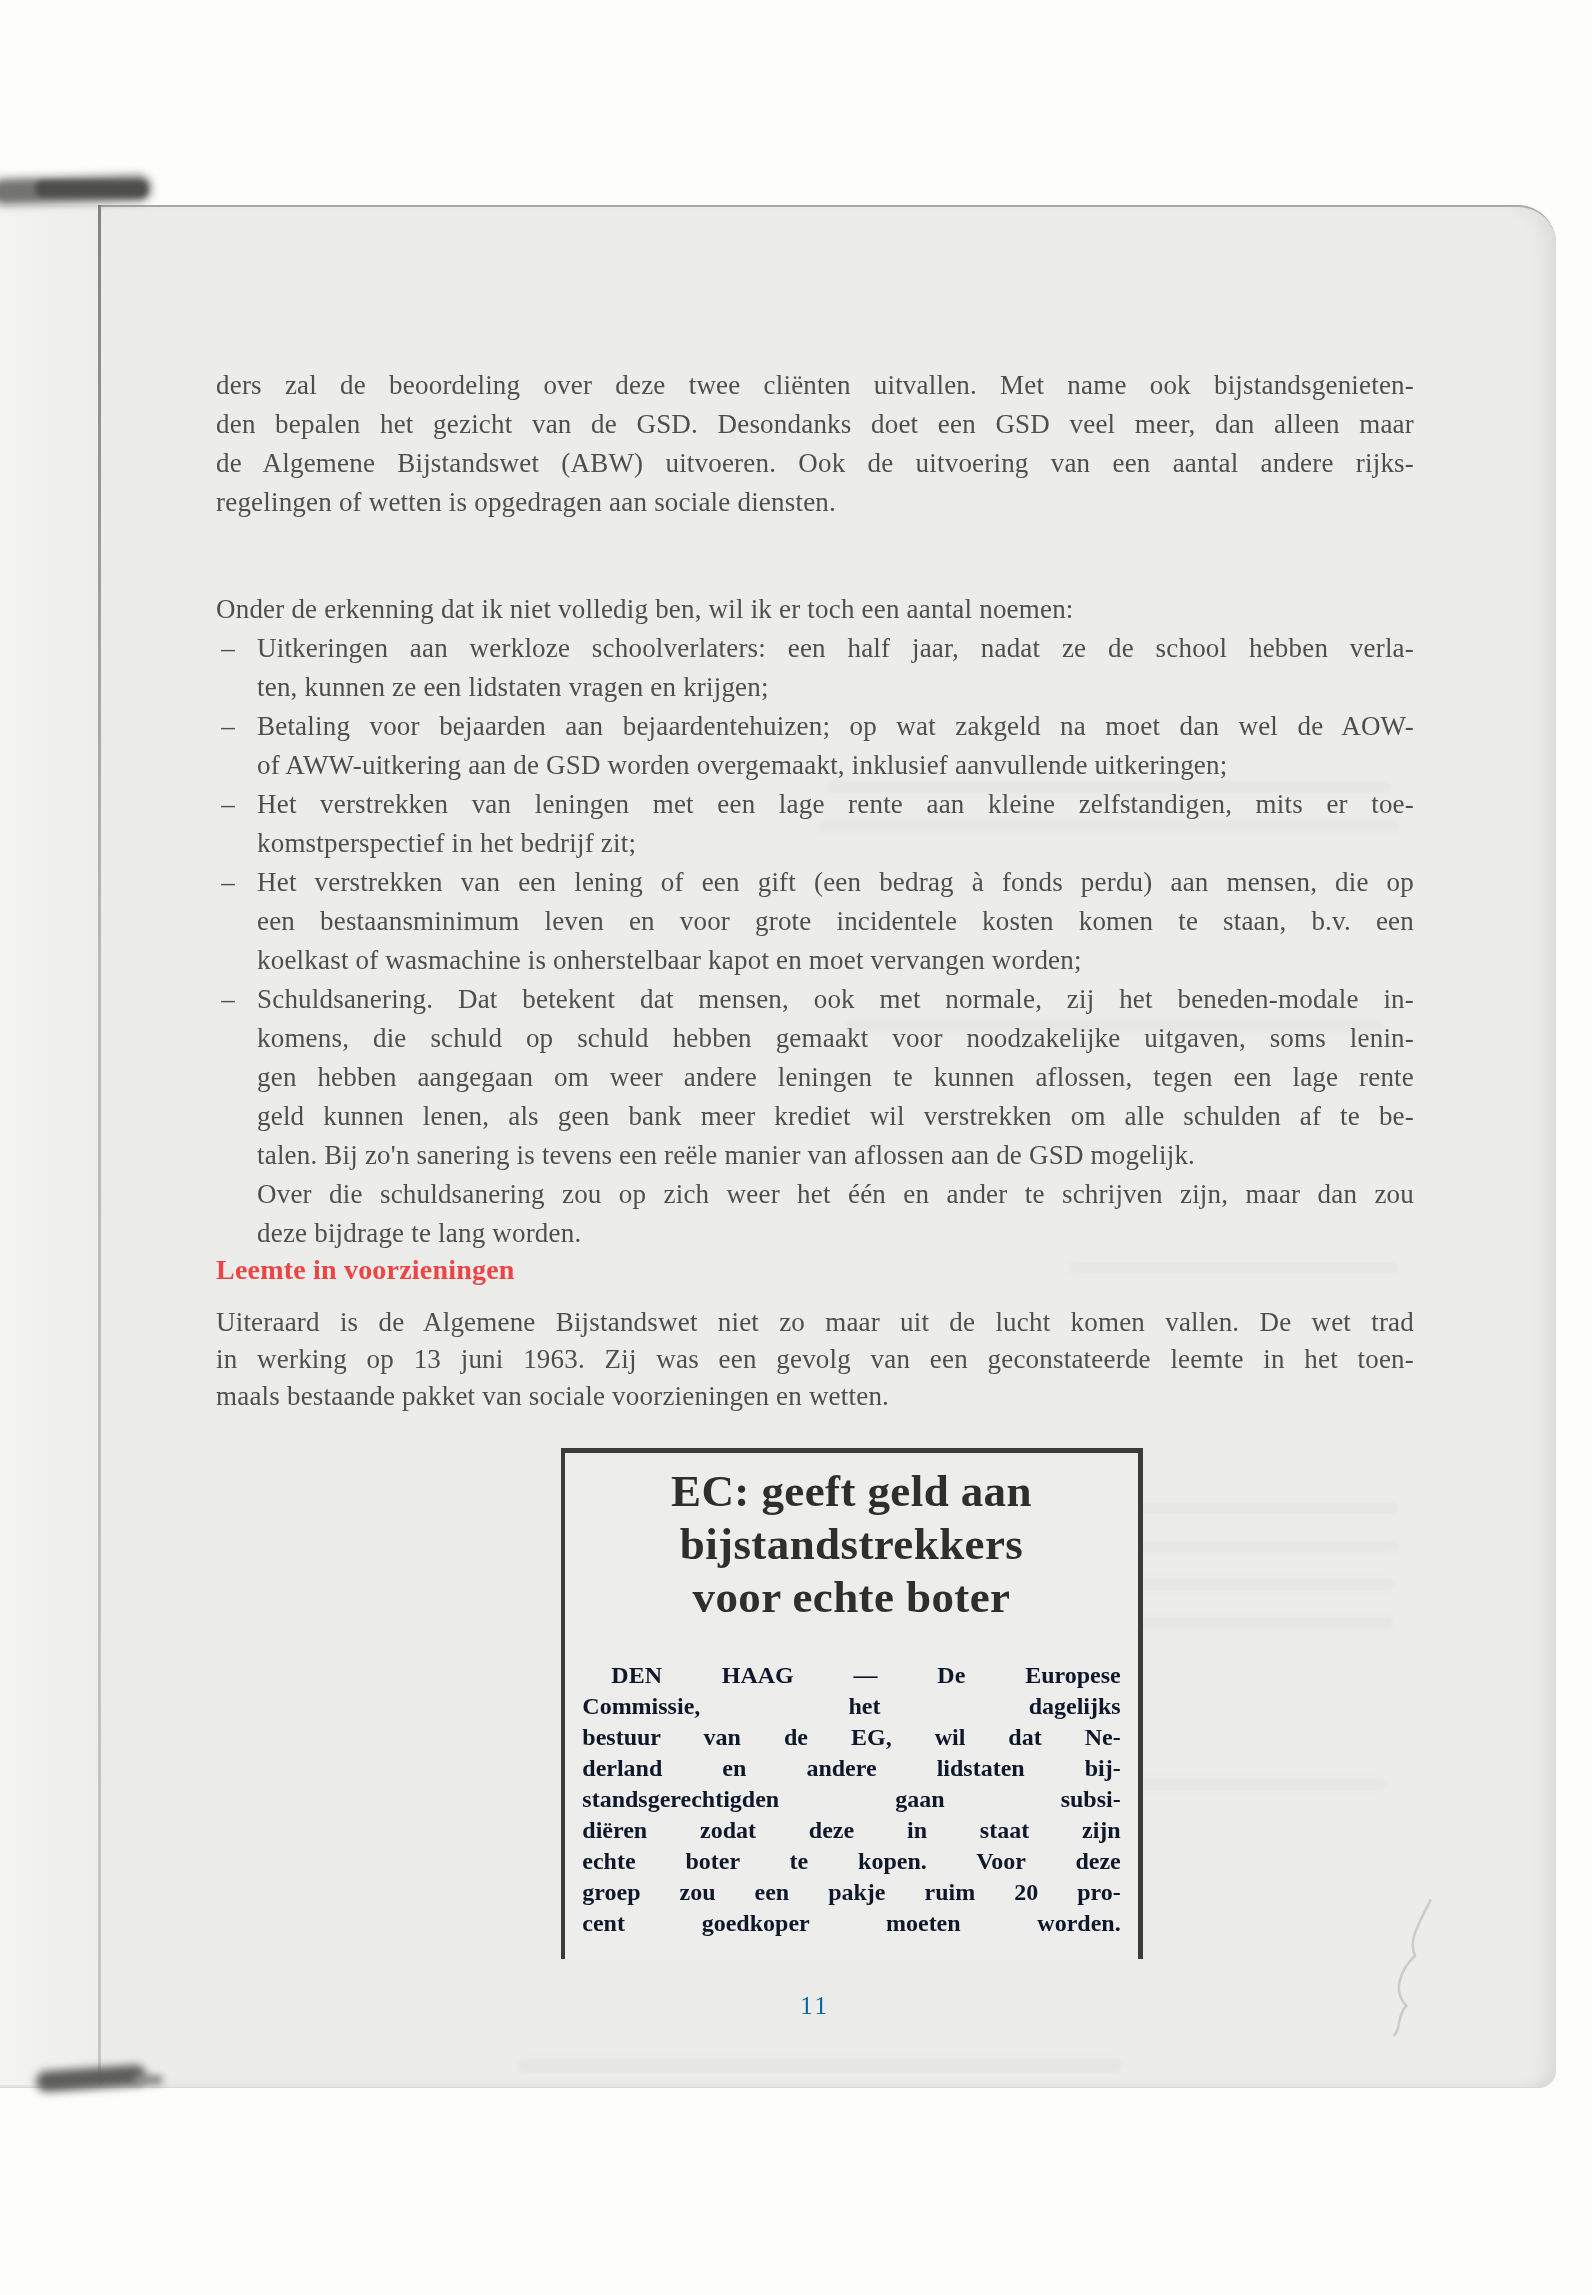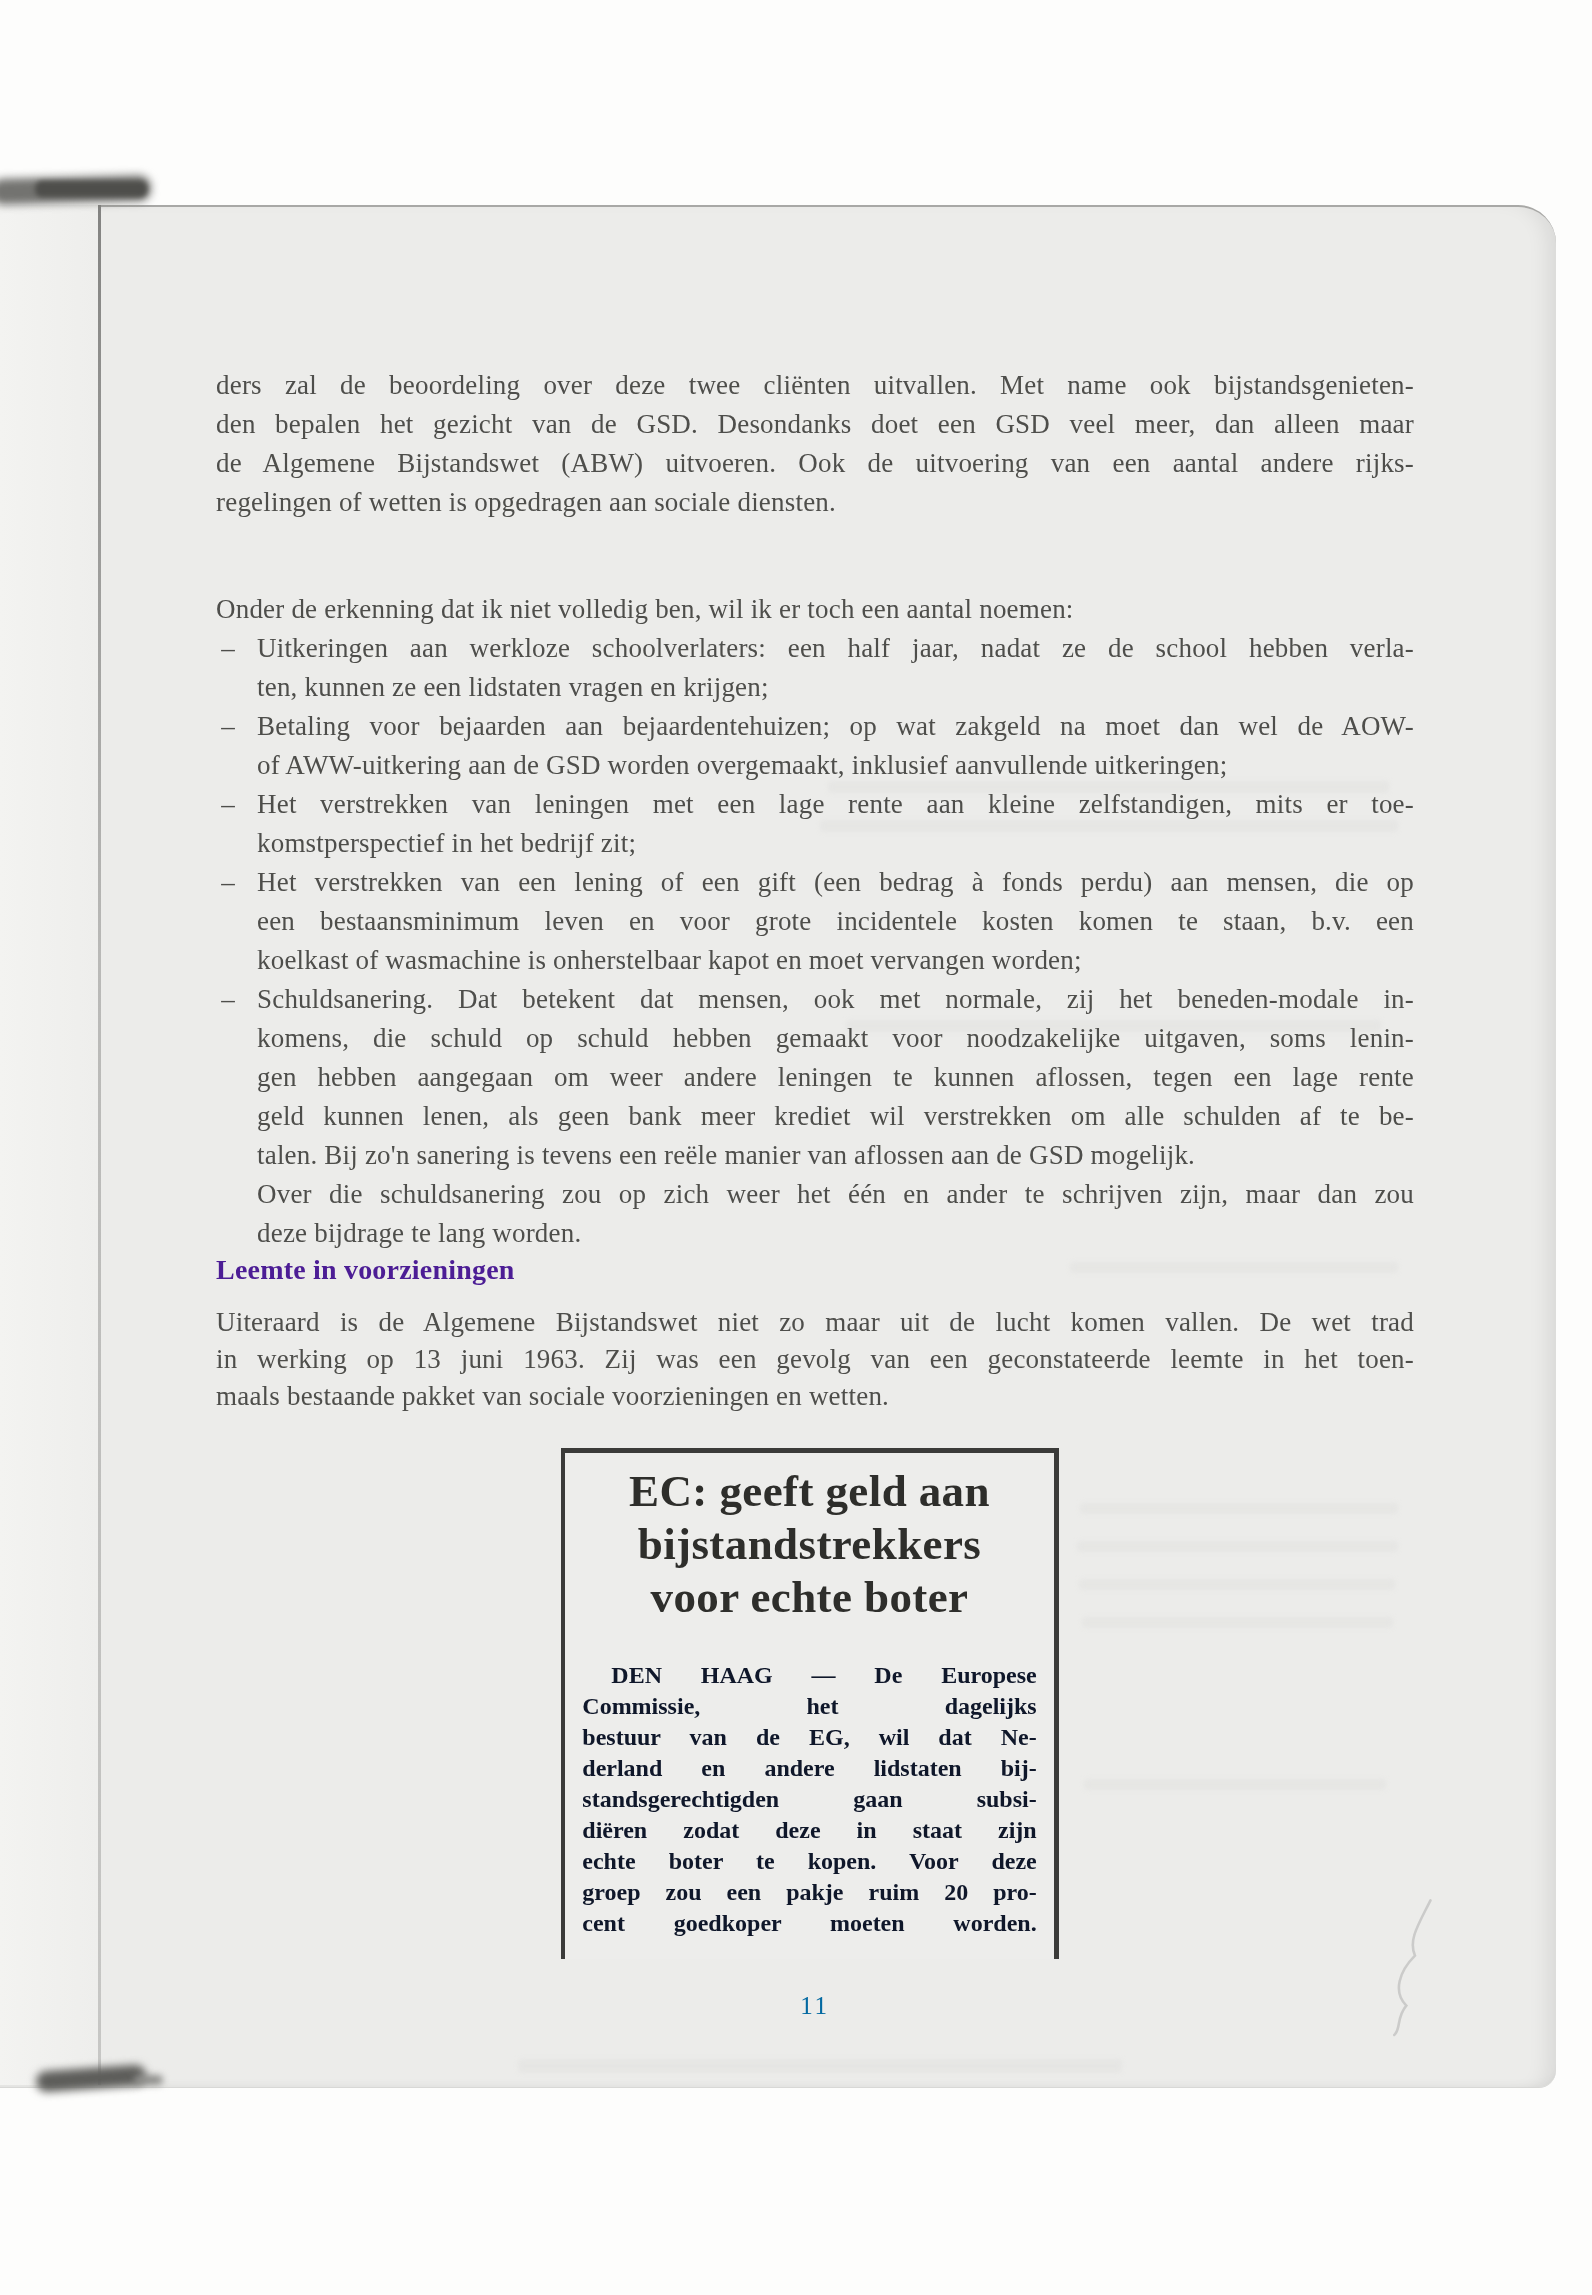--- a/index.html
+++ b/index.html
@@ -45,25 +45,25 @@
   .txt { color:#4e4e4b; font-size:27px; line-height:39px; letter-spacing:0.2px; }
   .block { position:absolute; left:216px; width:1198px; }
   .ln { white-space:nowrap; }
   .jl { white-space:normal; text-align:justify; text-align-last:justify; }
   .p1 { top:366px; }
   .p2 { top:590px; }
   .li { display:flex; }
   .li .dash { width:41px; flex:0 0 41px; padding-left:5.2px; box-sizing:border-box; }
   .li .li-lines { flex:1 1 auto; min-width:0; }
   .closing { margin-left:41px; }
-  .heading { top:1250px; font-weight:bold; color:#4c1d95; font-size:28px; }
+  .heading { top:1250px; font-weight:bold; color:#ef4444; font-size:28px; }
   .p3 { top:1304px; line-height:37px; }
   
   .clipping {
-    position:absolute; left:561px; top:1448px; width:498px; height:511px;
+    position:absolute; left:561px; top:1448px; width:582px; height:511px;
     box-sizing:border-box;
     border-top:5.2px solid #3b3b39; border-left:4.3px solid #3b3b39; border-right:5.2px solid #3b3b39;
     background:#ededeb;
     padding:12px 17.3px 0 17.3px;
   }
   .clip-headline { font-weight:bold; color:#2e2e2b; font-size:45px; line-height:53px; letter-spacing:0.4px; }
   .hl-line { text-align:center; white-space:nowrap; }
   .clip-body { margin-top:36px; font-weight:bold; color:#0f172a; font-size:24px; line-height:31px; }
   .cb { text-align:justify; text-align-last:justify; }
   .cb.indent { text-indent:29px; }

